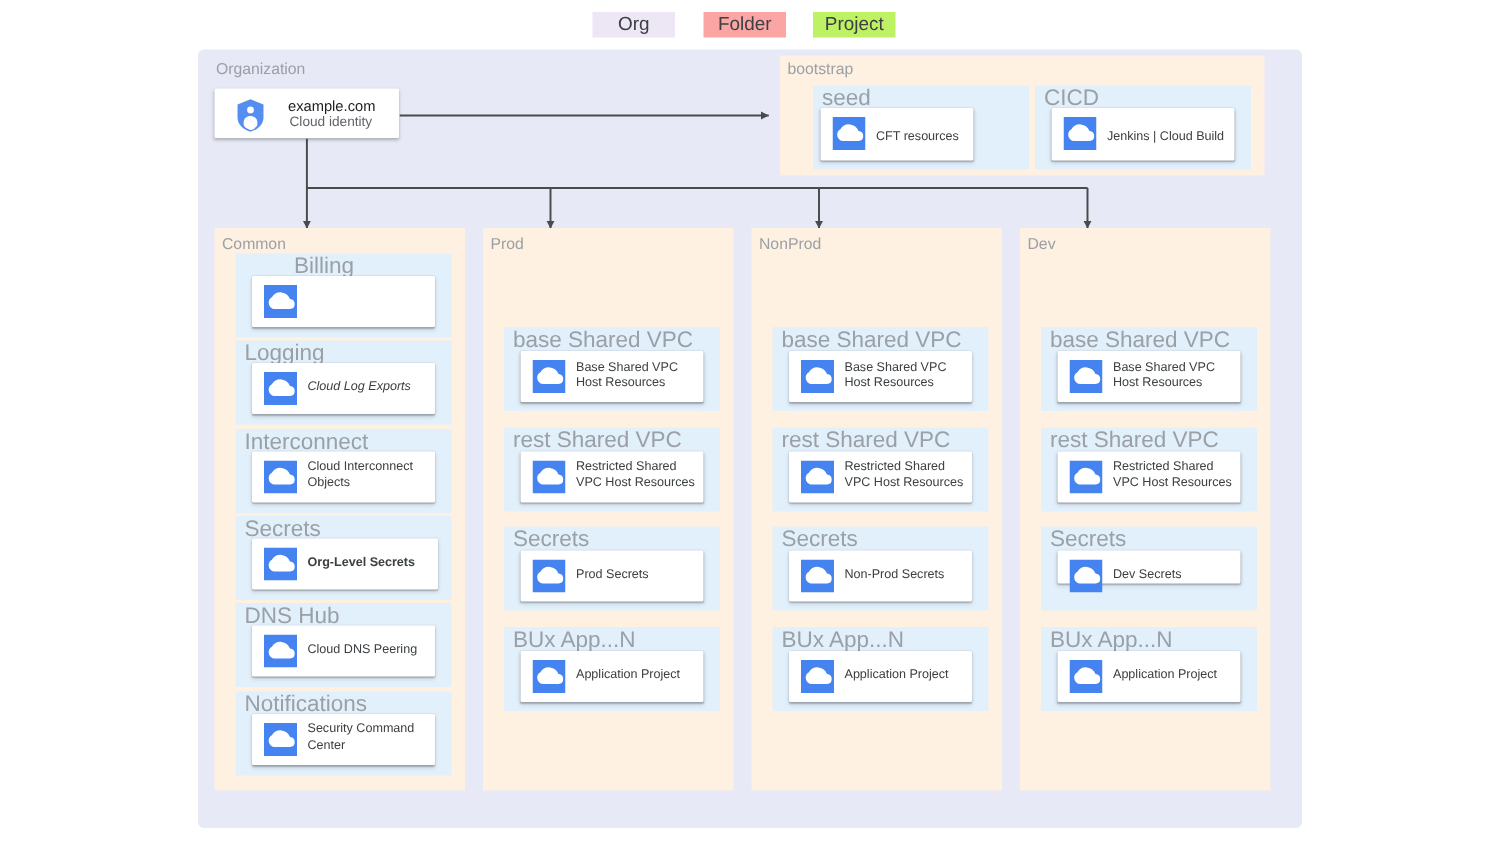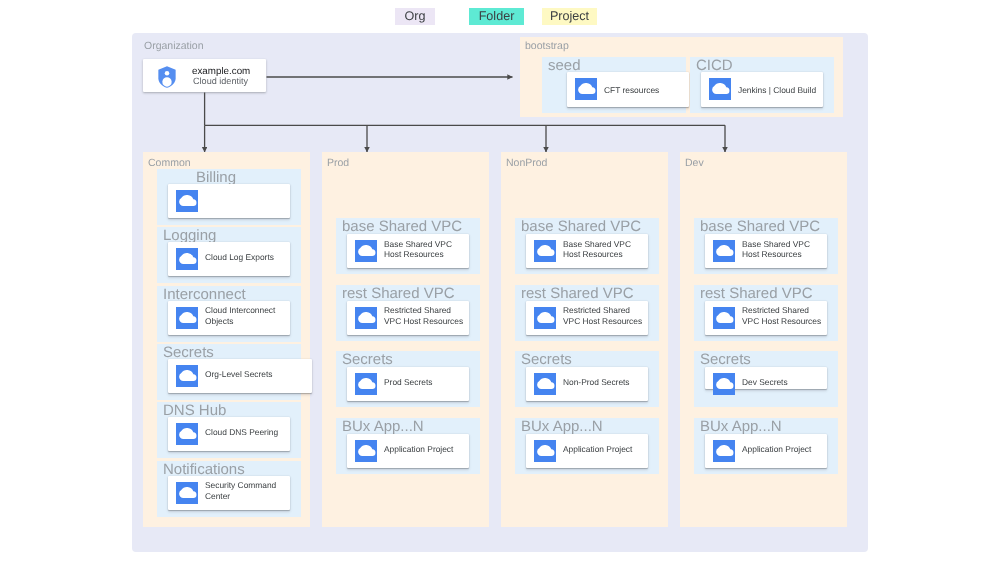--- a/index.html
+++ b/index.html
@@ -45,23 +45,23 @@
 
   
   #connectors{position:absolute;left:0;top:0;width:1000px;height:562px;pointer-events:none;}
 </style>
 </head>
 <body>
 
 <div id="root">
 
   <div id="legend">
-      <div class="legend-chip" style="left: 0px; width: 40px; background: rgb(236, 230, 245);">Org</div>
-      <div class="legend-chip" style="left: 74px; width: 55px; background: #5eead4;">Folder</div>
-      <div class="legend-chip" style="left: 147px; width: 55px; background: #fef9c3;">Project</div>
+      <div class="legend-chip" style="left: 0px; width: 55px; background: rgb(236, 230, 245);">Org</div>
+      <div class="legend-chip" style="left: 74px; width: 55px; background: #fca5a5;">Folder</div>
+      <div class="legend-chip" style="left: 147px; width: 55px; background: #bef264;">Project</div>
     </div>
 
   <div class="abs" id="org-box"></div>
   <div class="abs" id="org-label">Organization</div>
 
   <div class="abs" id="identity-card">
     <svg class="abs" id="identity-icon" viewBox="0 0 18 22">
       <path fill="#558ef0" d="M9 0.2 0.35 3.7v8.55c0 4.3 3.45 8.05 8.65 9.55 5.2-1.5 8.65-5.25 8.65-9.55V3.7L9 .2Z"></path>
       <circle fill="#ffffff" cx="9" cy="7.3" r="2.25"></circle>
       <path fill="#ffffff" d="M4.45 15.3c0-2.35 2.05-4.05 4.55-4.05s4.55 1.7 4.55 4.05v1.6c0 1.75-2.1 3.0-4.55 3.85-2.45-.85-4.55-2.1-4.55-3.85Z"></path>
@@ -83,21 +83,21 @@
     <path d="M367,125.3 L367,152.3" stroke="#4a4a4a" stroke-width="1.3" fill="none" marker-end="url(#arrow)"></path>
     <path d="M546,125.3 L546,152.3" stroke="#4a4a4a" stroke-width="1.3" fill="none" marker-end="url(#arrow)"></path>
     <path d="M725,125.3 L725,152.3" stroke="#4a4a4a" stroke-width="1.3" fill="none" marker-end="url(#arrow)"></path>
   </svg>
 
   <div id="dynamic">
       <div class="folder" style="left: 520px; top: 37px; width: 323px; height: 80px; position: absolute;"></div>
       <div class="folder-label" style="left: 525px; top: 40px; position: absolute;">bootstrap</div>
       <div class="subfolder" style="left: 542px; top: 57px; width: 144px; height: 56px; position: absolute;">
         <div class="subfolder-label" style="left: 6px; top: 0px;">seed</div>
-        <div class="project" style="left: 25px; top: 15px; width: 122px; height: 35px; position: absolute;">
+        <div class="project" style="left: 5px; top: 15px; width: 102px; height: 35px; position: absolute;">
           <svg viewBox="0 0 24 24" width="22" height="22" style="position: absolute; left: 8px; top: 6px;">
             <rect x="0" y="0" width="24" height="24" fill="#4584f0"></rect>
             <path fill="#ffffff" d="M18.9 10.1a7.35 7.35 0 0 0-13.15-1.25 4.6 4.6 0 0 0-2.35 4.03 4.6 4.6 0 0 0 4.6 4.6H18.9a3.7 3.7 0 0 0 0-7.38Z"></path>
           </svg>
           <div class="pj-text" style="left: 37px; top: 0.5px; height: 35px; width: 83px;">CFT resources</div>
         </div>
       </div>
       <div class="subfolder" style="left: 690px; top: 57px; width: 144px; height: 56px; position: absolute;">
         <div class="subfolder-label" style="left: 6px; top: 0px;">CICD</div>
         <div class="project" style="left: 11px; top: 15px; width: 122px; height: 35px; position: absolute;">
@@ -119,36 +119,36 @@
           </svg>
         </div>
       </div>
       <div class="subfolder" style="left: 157px; top: 227.3px; width: 144px; height: 56px; position: absolute;">
         <div class="subfolder-label" style="left: 6px; top: 0px;">Logging</div>
         <div class="project" style="left: 11px; top: 15px; width: 122px; height: 34px; position: absolute;">
           <svg viewBox="0 0 24 24" width="22" height="22" style="position: absolute; left: 8px; top: 6px;">
             <rect x="0" y="0" width="24" height="24" fill="#4584f0"></rect>
             <path fill="#ffffff" d="M18.9 10.1a7.35 7.35 0 0 0-13.15-1.25 4.6 4.6 0 0 0-2.35 4.03 4.6 4.6 0 0 0 4.6 4.6H18.9a3.7 3.7 0 0 0 0-7.38Z"></path>
           </svg>
-          <div class="pj-text" style="left: 37px; top: -2px; height: 34px; width: 83px;">Cloud Log Exports</div>
+          <div class="pj-text" style="left: 37px; top: -2px; height: 34px; width: 83px; font-style: italic;">Cloud Log Exports</div>
         </div>
       </div>
       <div class="subfolder" style="left: 157px; top: 285.6px; width: 144px; height: 56px; position: absolute;">
         <div class="subfolder-label" style="left: 6px; top: 0px;">Interconnect</div>
         <div class="project" style="left: 11px; top: 15px; width: 122px; height: 34px; position: absolute;">
           <svg viewBox="0 0 24 24" width="22" height="22" style="position: absolute; left: 8px; top: 6px;">
             <rect x="0" y="0" width="24" height="24" fill="#4584f0"></rect>
             <path fill="#ffffff" d="M18.9 10.1a7.35 7.35 0 0 0-13.15-1.25 4.6 4.6 0 0 0-2.35 4.03 4.6 4.6 0 0 0 4.6 4.6H18.9a3.7 3.7 0 0 0 0-7.38Z"></path>
           </svg>
           <div class="pj-text" style="left: 37px; top: -2px; height: 34px; width: 83px;">Cloud Interconnect Objects</div>
         </div>
       </div>
       <div class="subfolder" style="left: 157px; top: 343.9px; width: 144px; height: 56px; position: absolute;">
         <div class="subfolder-label" style="left: 6px; top: 0px;">Secrets</div>
-        <div class="project" style="left: 11px; top: 15px; width: 144px; height: 34px; position: absolute;">
+        <div class="project" style="left: 11px; top: 15px; width: 124px; height: 34px; position: absolute; font-weight: bold;">
           <svg viewBox="0 0 24 24" width="22" height="22" style="position: absolute; left: 8px; top: 6px;">
             <rect x="0" y="0" width="24" height="24" fill="#4584f0"></rect>
             <path fill="#ffffff" d="M18.9 10.1a7.35 7.35 0 0 0-13.15-1.25 4.6 4.6 0 0 0-2.35 4.03 4.6 4.6 0 0 0 4.6 4.6H18.9a3.7 3.7 0 0 0 0-7.38Z"></path>
           </svg>
           <div class="pj-text" style="left: 37px; top: -2px; height: 34px; width: 83px;">Org-Level Secrets</div>
         </div>
       </div>
       <div class="subfolder" style="left: 157px; top: 402.2px; width: 144px; height: 56px; position: absolute;">
         <div class="subfolder-label" style="left: 6px; top: 0px;">DNS Hub</div>
         <div class="project" style="left: 11px; top: 15px; width: 122px; height: 34px; position: absolute;">

